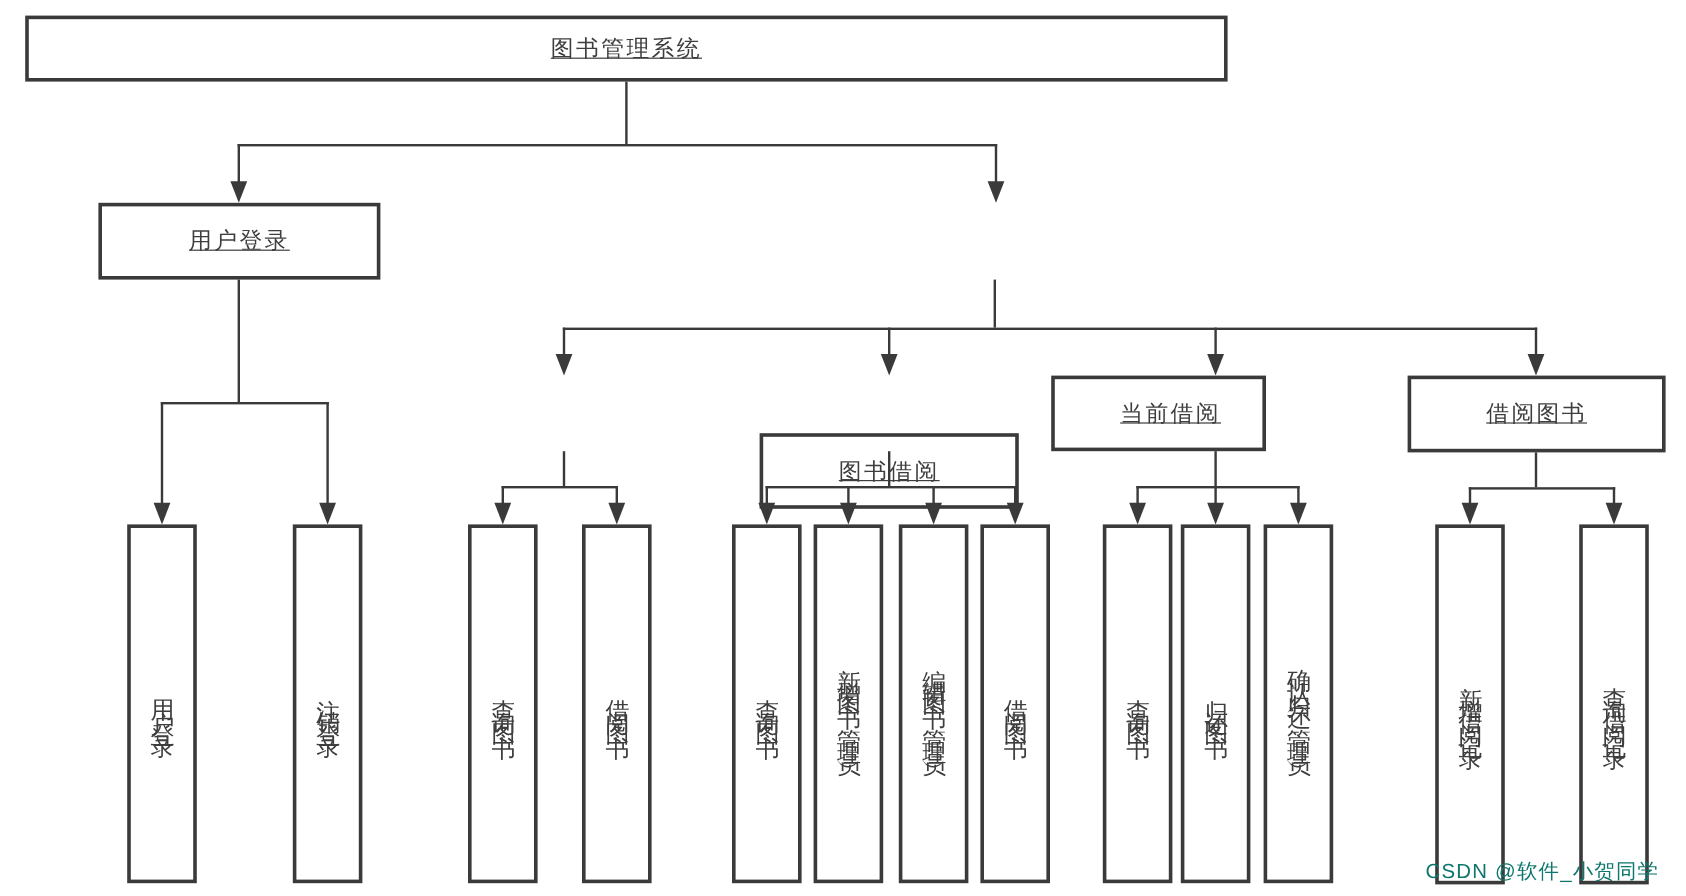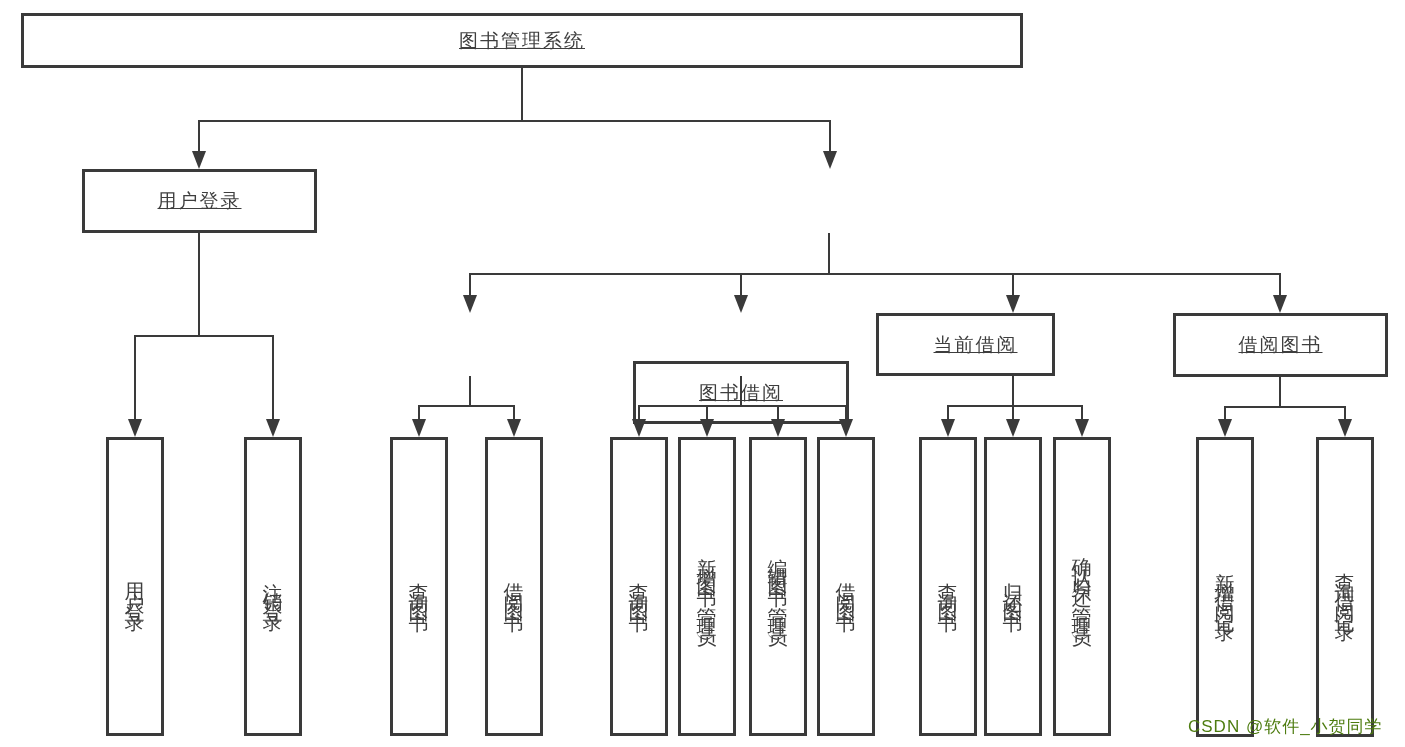--- a/index.html
+++ b/index.html
@@ -19,21 +19,21 @@
   }
   .hline{position:absolute;height:2px;background:#3a3a3a;}
   .vline{position:absolute;width:2px;background:#3a3a3a;transform:translateX(-50%);}
   .arrow{
     position:absolute;width:0;height:0;transform:translateX(-50%);
     border-left:7px solid transparent;border-right:7px solid transparent;
     border-top:18px solid #3a3a3a;
   }
   .watermark{
     position:absolute;left:1188px;top:715px;font-size:17px;
-    color:#4d7c0f;letter-spacing:1px;white-space:nowrap;
+    color:#0f766e;letter-spacing:1px;white-space:nowrap;
   }
 </style>
 </head>
 <body>
 
 <div class="canvas">
 
   <div class="node hbox" style="left:21px;top:13px;width:1002px;height:55px;">图书管理系统</div>
 
   <div class="vline" style="left:522px;top:68px;height:52px;"></div>

